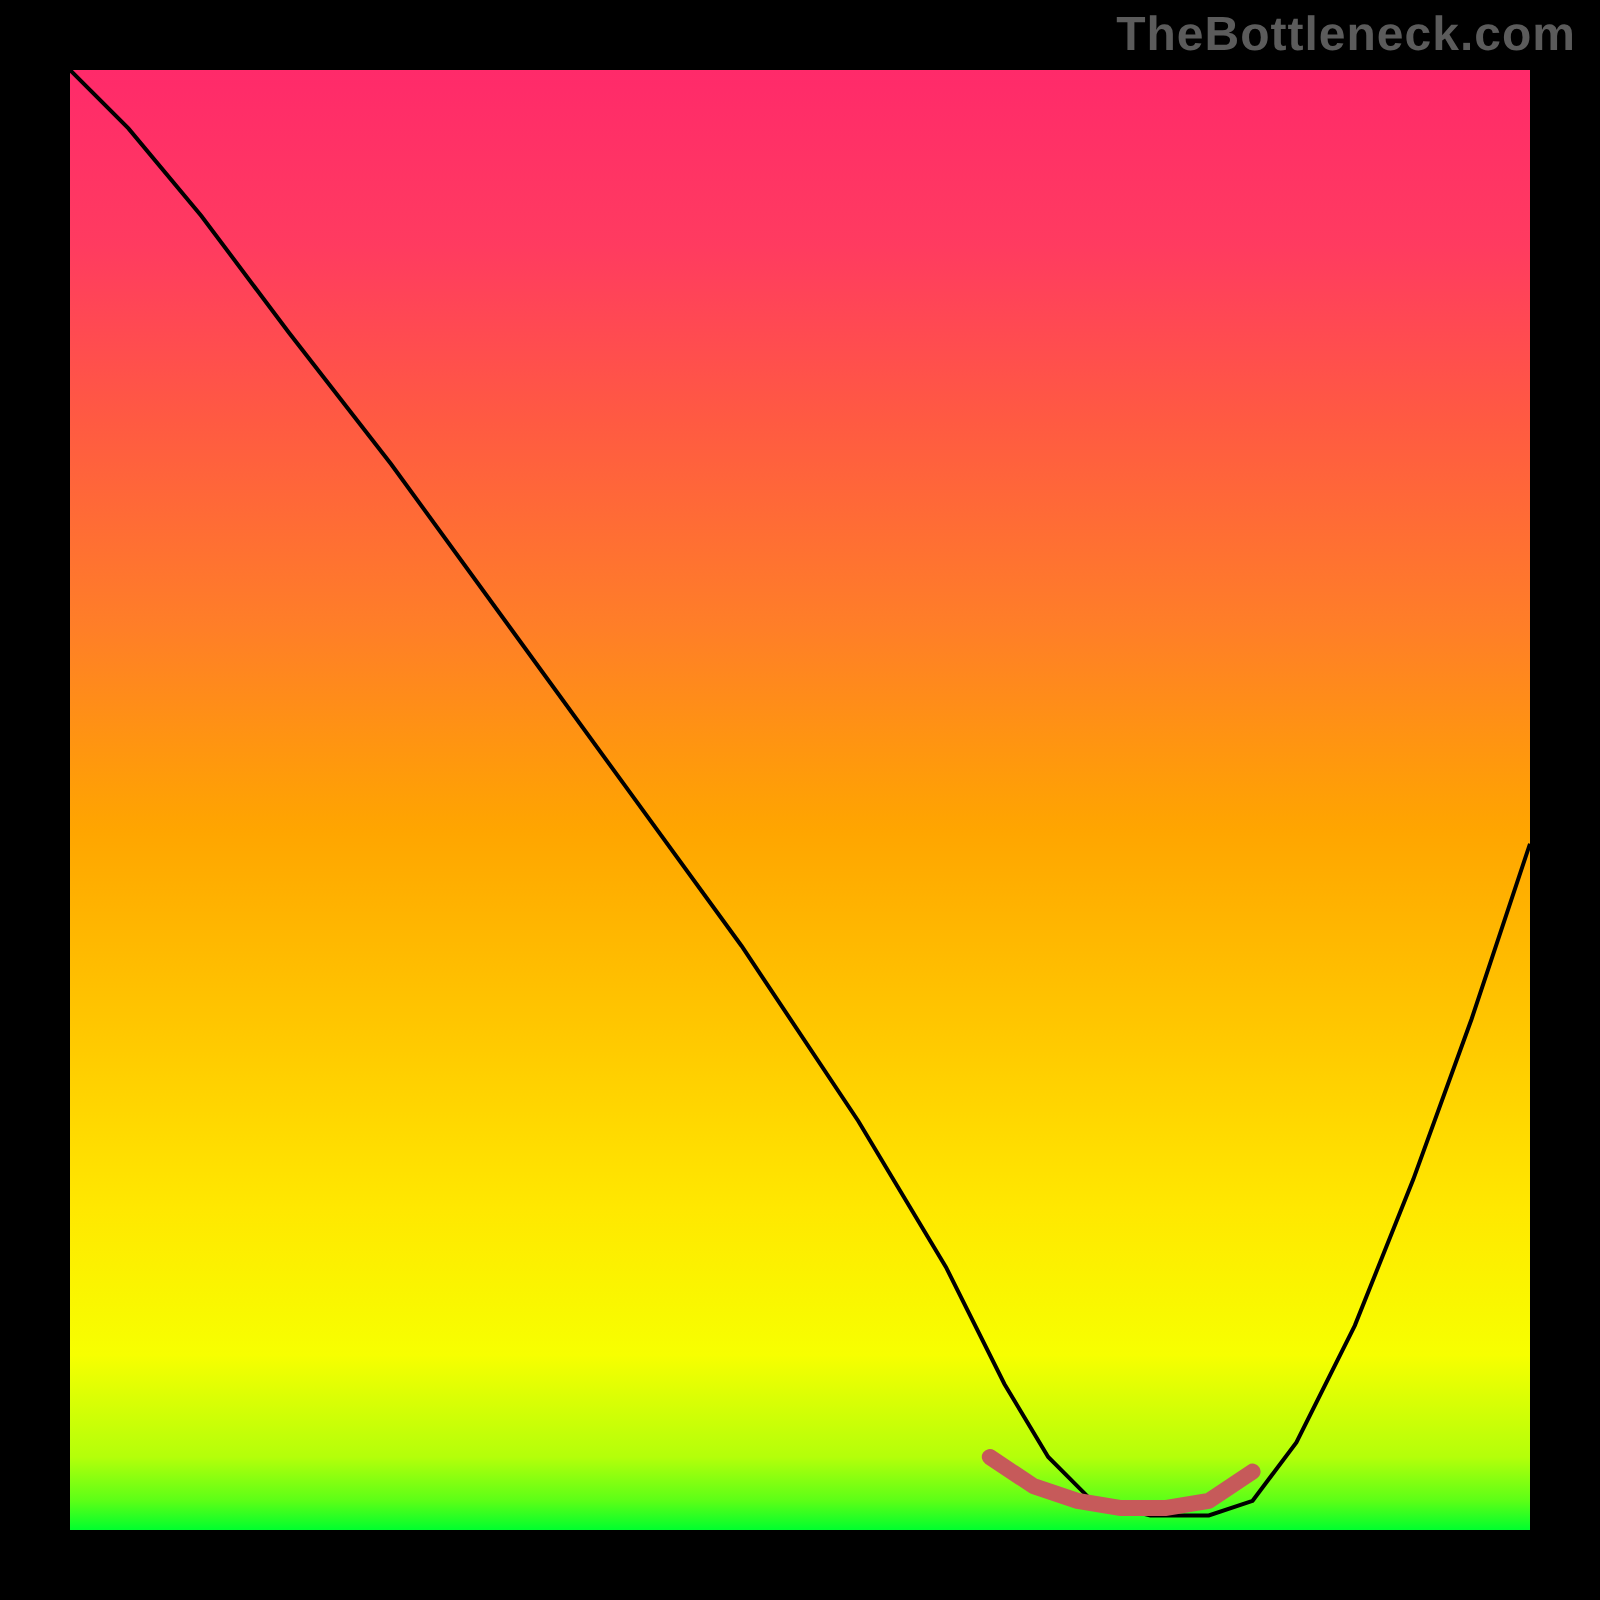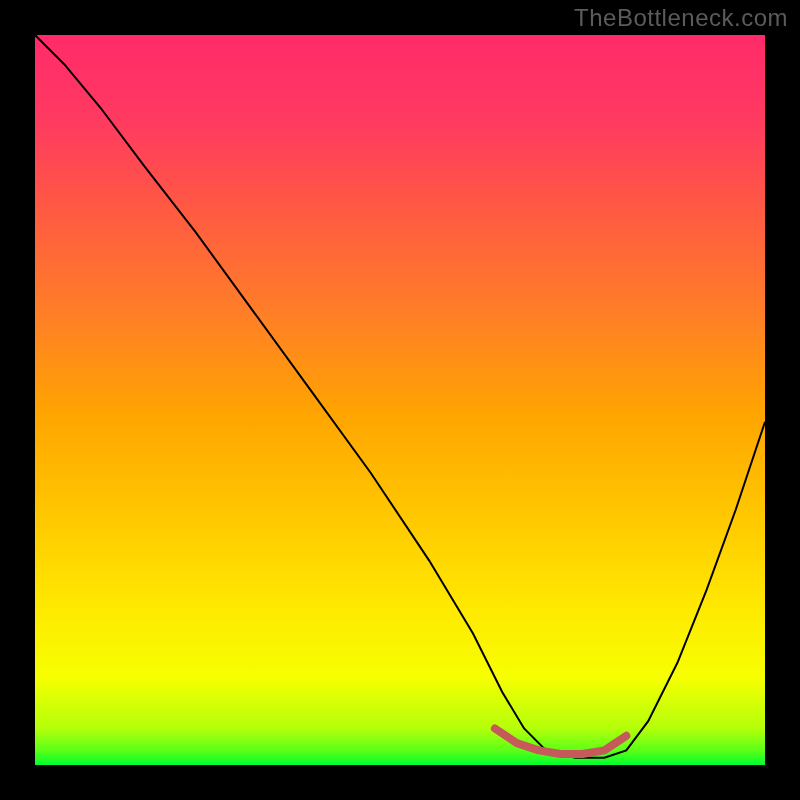--- a/index.html
+++ b/index.html
@@ -16,21 +16,21 @@
     width: 800px;
     height: 800px;
     background: #000000;
   }
   .watermark {
     position: absolute;
     top: 4px;
     right: 12px;
     color: #5b5b5b;
     font-size: 24px;
-    font-weight: normal;
+    font-weight: bold;
     letter-spacing: 0.5px;
     z-index: 10;
   }
   .plot {
     position: absolute;
     left: 35px;
     top: 35px;
     width: 730px;
     height: 730px;
     overflow: hidden;

